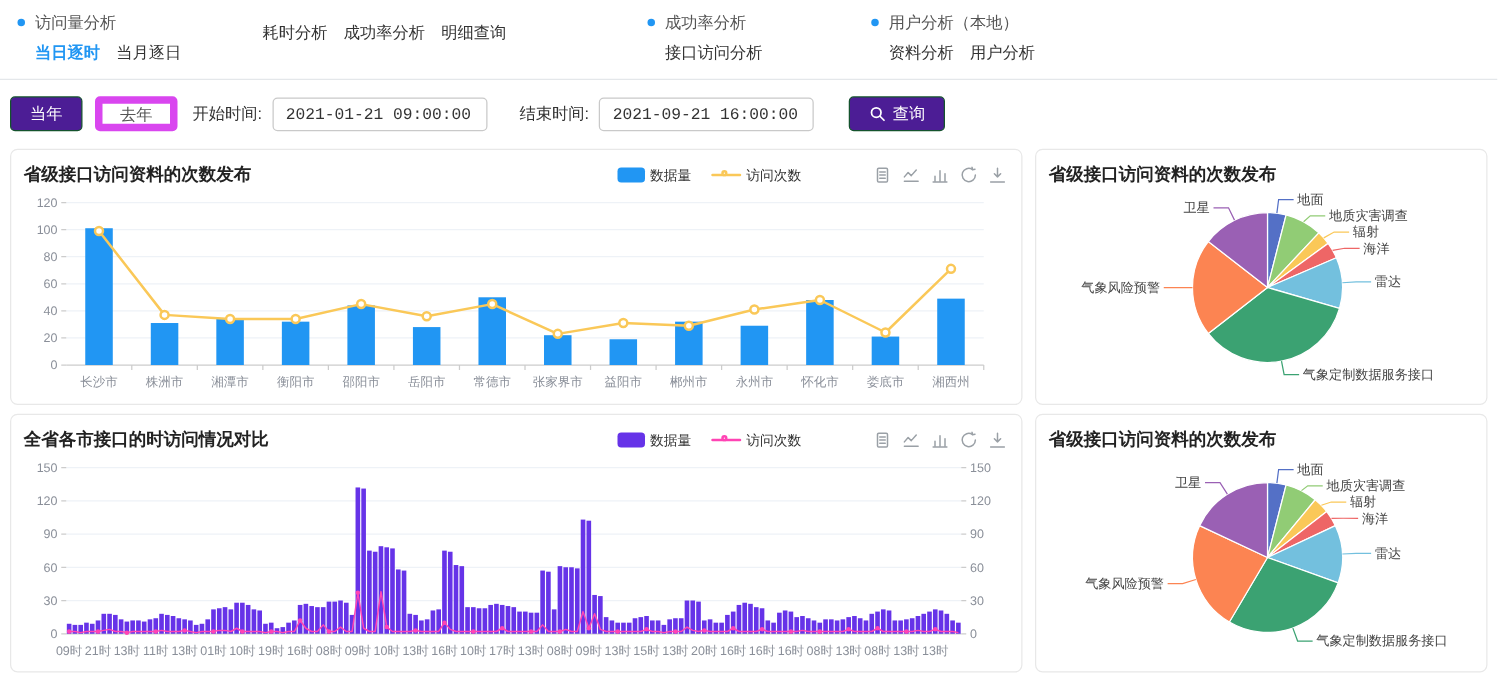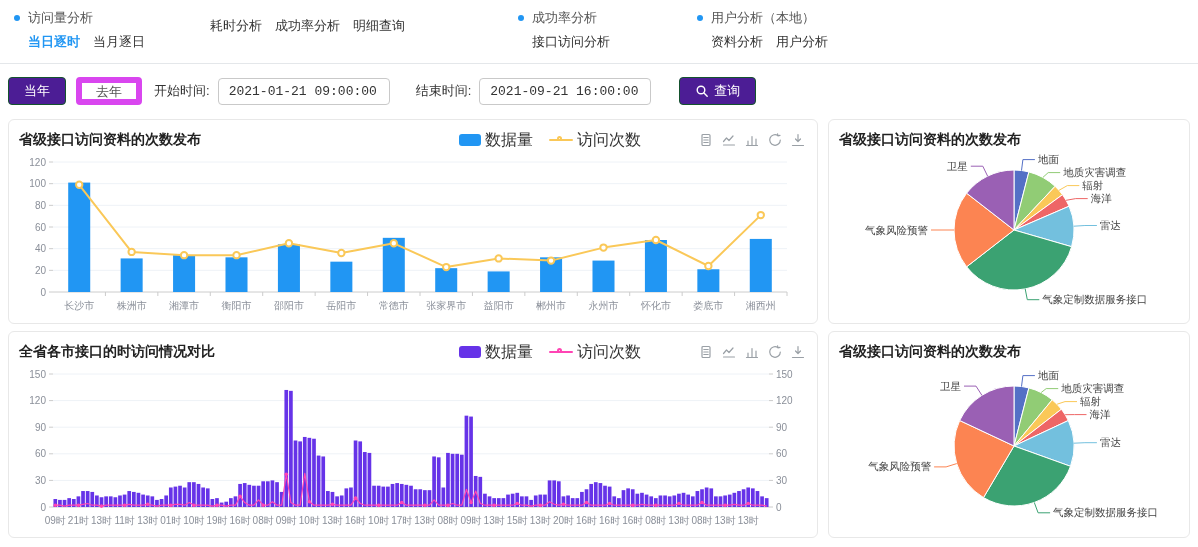--- a/index.html
+++ b/index.html
@@ -30,21 +30,21 @@
   .btn.ghost { background:#fff; color:#555; border:6px solid #d946ef; padding:0 14px; margin-left:10px;text-align:center; }
   .flabel { margin-left:12px; margin-right:8px; color:#333; }
   .flabel.end { margin-left:26px; }
   input.time { width:172px; height:27px; border:1px solid #c9c9c9; border-radius:4px; padding:0 10px; font-size:13px; color:#333; font-family:Liberation Mono, monospace; }
   .btn.query { margin-left:28px; display:inline-flex; align-items:center; gap:5px; }
   
   .grid { display:grid; grid-template-columns:810px 362px; grid-template-rows:205px 207px; gap:7px 10px; padding:0 8px; margin-top:5px; }
   .card { border:1px solid #e8e8e8; border-radius:6px; background:#fff; padding:8px 10px; overflow:hidden; }
   .card-head { display:flex; align-items:center; height:24px; }
   .card-title { font-size:14px; font-weight:bold; color:#222; margin:0; white-space:nowrap; }
-  .legend { margin-left:auto; display:flex; gap:16px; align-items:center; font-size:16px; color:#333;text-align:center; }
+  .legend { margin-left:auto; display:flex; gap:16px; align-items:center; font-size:11px; color:#333;text-align:center; }
   .legend-item { display:inline-flex; align-items:center; cursor:pointer; }
   .sw-bar { width:22px; height:12px; border-radius:3px; margin-right:4px; display:inline-block; }
   .sw-line { position:relative; width:24px; height:11px; margin-right:4px; display:inline-block; }
   .sw-line .ln { position:absolute; left:0; top:4.5px; width:24px; height:2px; border-radius:1px; }
   .sw-line .ring { position:absolute; left:8px; top:1px; width:5px; height:5px; border:2px solid #f00; border-radius:50%; background:#fff; }
   .toolbox { margin-left:58px; margin-right:2px; display:flex; gap:9px; align-items:center; }
   .tb { cursor:pointer; display:inline-flex; }
   .tb svg { stroke:#9aa0a6; fill:none; stroke-width:1.2; stroke-linecap:round; stroke-linejoin:round; }
   svg.plot { display:block; }
   svg text { font-family:"Liberation Sans", sans-serif; }

